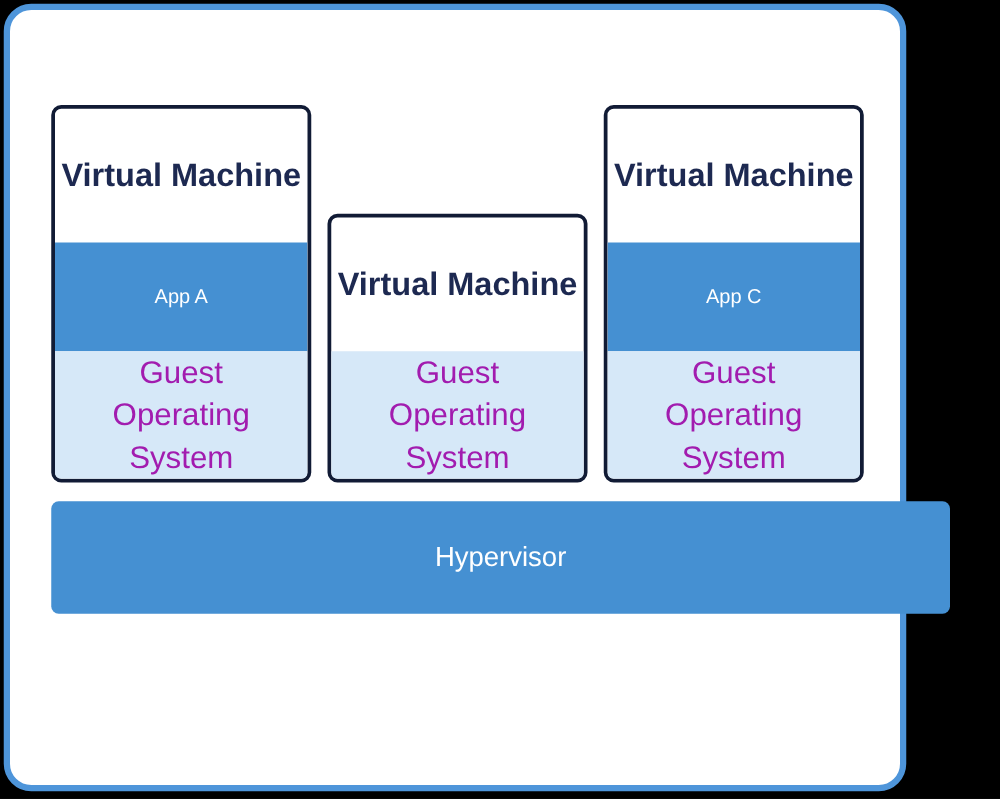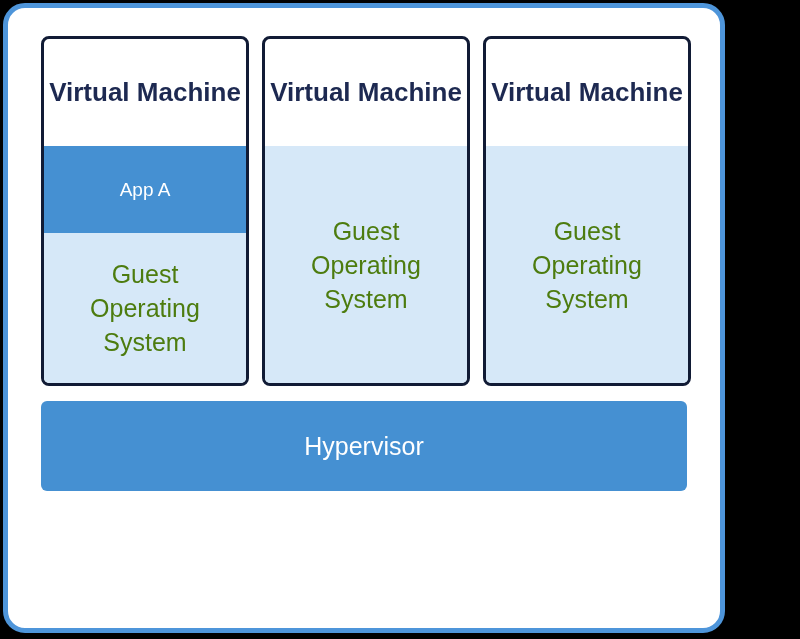--- a/index.html
+++ b/index.html
@@ -29,20 +29,21 @@
     border-radius: 22px;
   }
   .vm-row {
     position: absolute;
     left: 33px;
     top: 28px;
     width: 650px;
     height: 350px;
     display: flex;
     gap: 13px;
+    align-items: flex-end;
   }
   .vm-box {
     flex: 1 1 0;
     box-sizing: border-box;
     border: 3px solid #111b35;
     border-radius: 8px;
     background: #ffffff;
     overflow: hidden;
     display: flex;
     flex-direction: column;
@@ -56,51 +57,51 @@
     font-size: 26px;
     font-weight: bold;
     color: #1d2951;
     white-space: nowrap;
   }
   .vm-app {
     height: 87px;
     flex: 0 0 87px;
     background: #4590d2;
     color: #ffffff;
-    font-size: 19px;
+    font-size: 16px;
     display: flex;
     align-items: center;
     justify-content: center;
   }
   .vm-os {
     flex: 1 1 auto;
     background: #d6e8f8;
-    color: #4d7c0f;
+    color: #a21caf;
     font-size: 25px;
     line-height: 34px;
     display: flex;
     align-items: center;
     justify-content: center;
     text-align: center;
   }
   .vm-os span {
     display: inline-block;
     max-width: 140px;
   }
   .layer-bar {
     position: absolute;
     left: 33px;
-    width: 646px;
+    width: 719px;
     height: 90px;
     border-radius: 6px;
     display: flex;
     align-items: center;
     justify-content: center;
     color: #ffffff;
-    font-size: 25px;
+    font-size: 22px;
   }
   .hypervisor {
     top: 393px;
     background: #4590d2;
   }
   .infrastructure {
     top: 498px;
     height: 93px;
     background: #5ec3a8;
   }
@@ -123,20 +124,21 @@
 
       <div class="vm-box">
         <div class="vm-title">Virtual Machine</div>
         <div class="vm-os">
           <span>Guest Operating System</span>
         </div>
       </div>
 
       <div class="vm-box">
         <div class="vm-title">Virtual Machine</div>
+        <div class="vm-app">App C</div>
         <div class="vm-os">
           <span>Guest Operating System</span>
         </div>
       </div>
 
     </div>
 
     <div class="layer-bar hypervisor">Hypervisor</div>
 
   </div>

